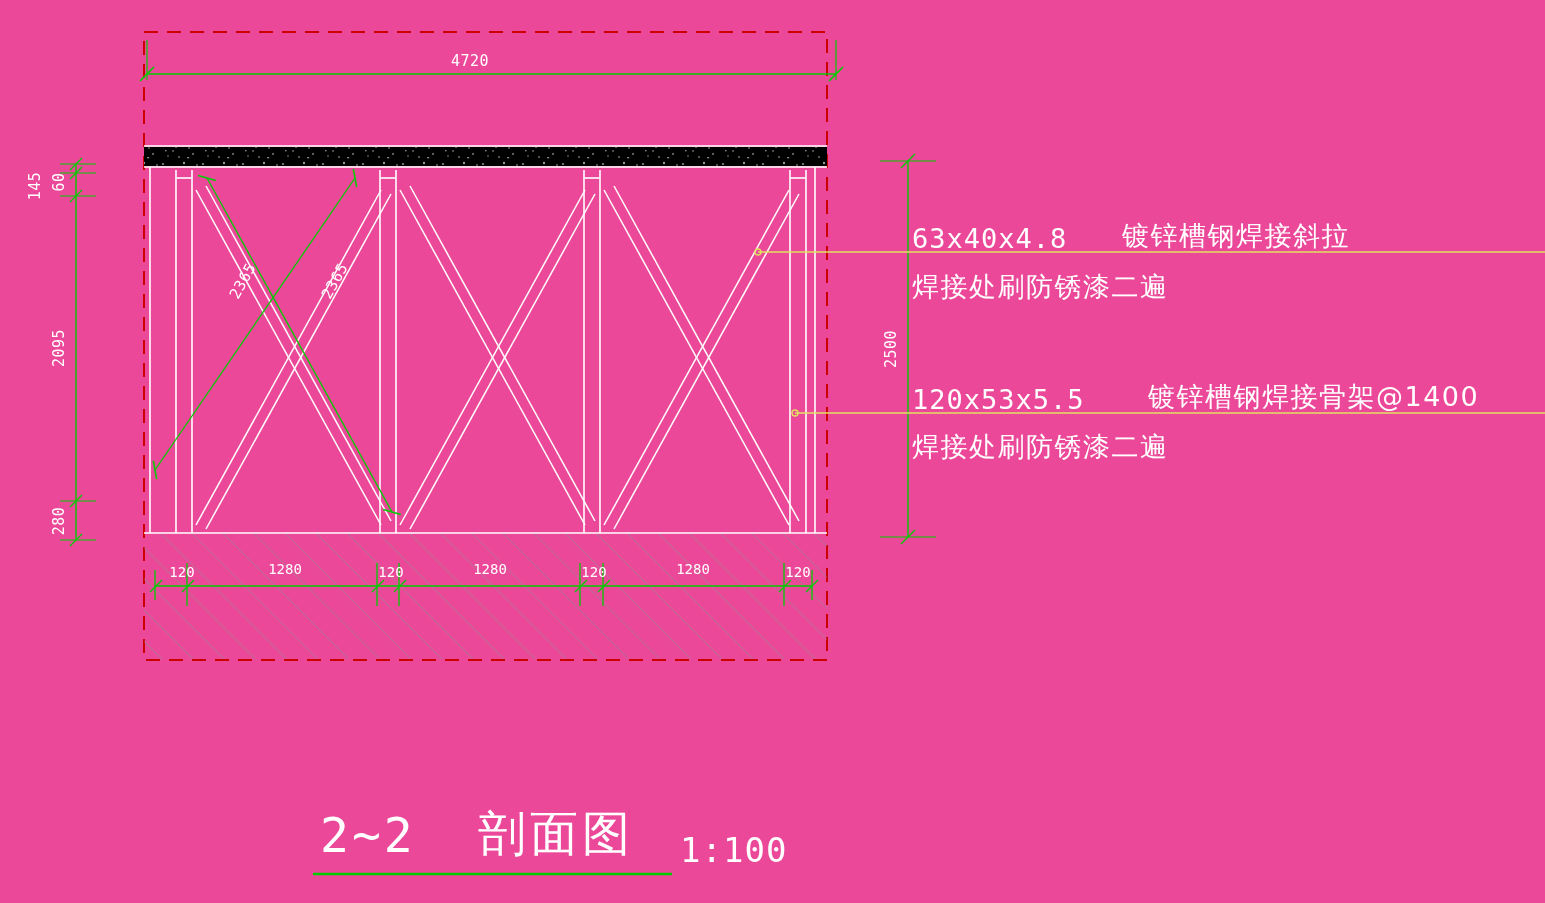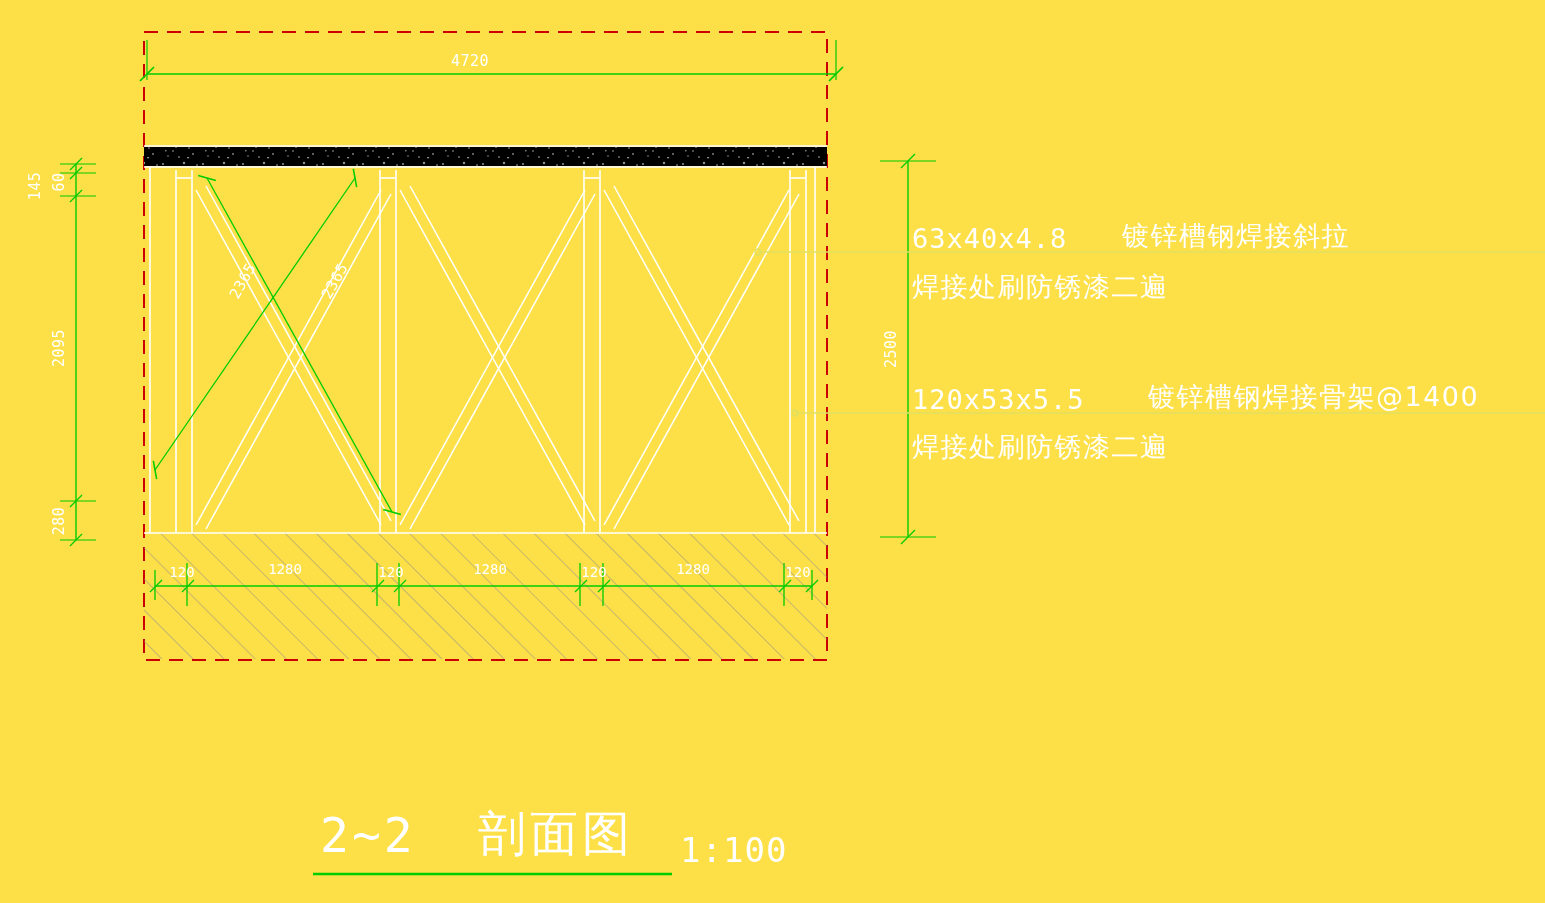--- a/index.html
+++ b/index.html
@@ -10,21 +10,21 @@
   body {
     width: 1545px;
     height: 903px;
     overflow: hidden;
     font-family: "DejaVu Sans", sans-serif;
   }
   #cad-root {
     position: relative;
     width: 1545px;
     height: 903px;
-    background: #fde047;
+    background: #ec4899;
   }
   svg#cad-svg {
     position: absolute;
     left: 0;
     top: 0;
     width: 1545px;
     height: 903px;
     display: block;
   }
   .dim-text {

